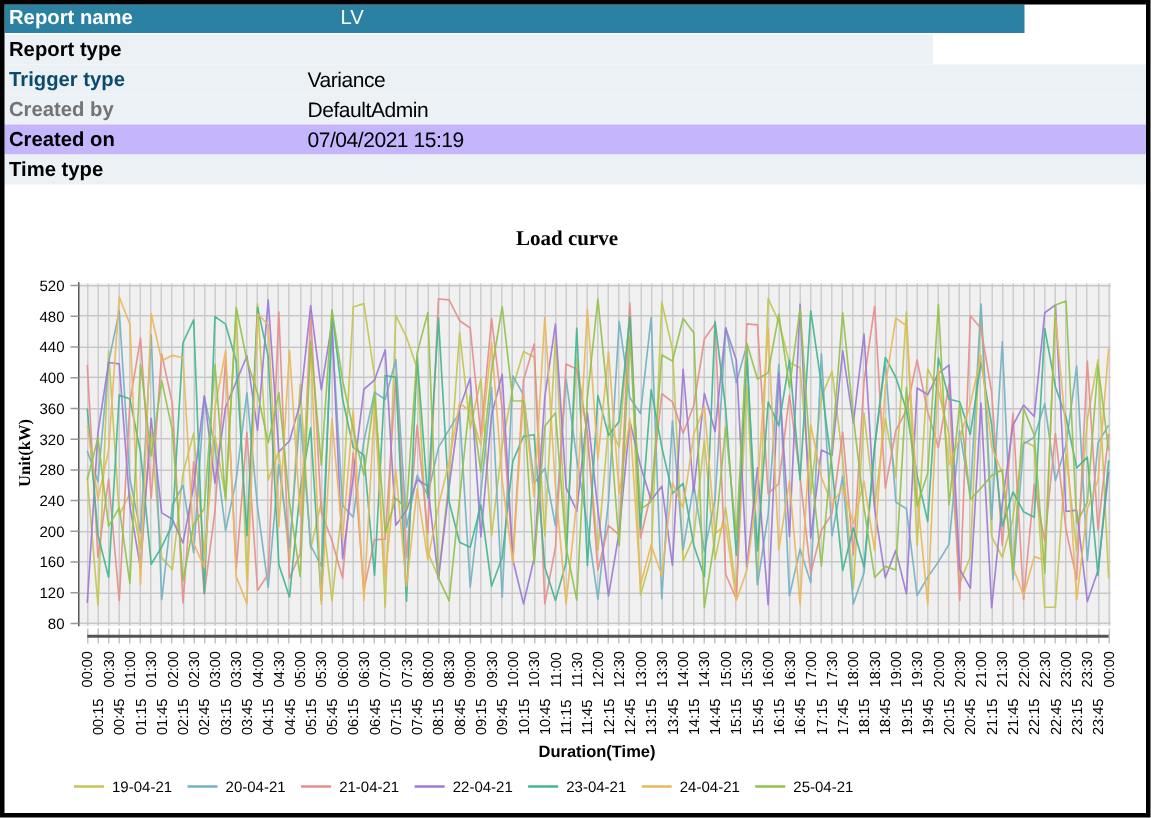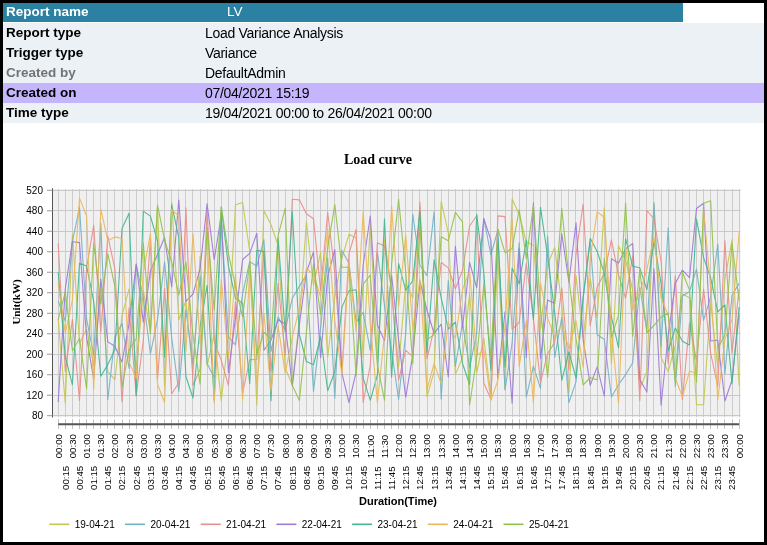--- a/index.html
+++ b/index.html
@@ -146,32 +146,30 @@
 <text x="377.5" y="528.3" font-family="Liberation Sans, sans-serif" font-size="10" fill="#000">23-04-21</text>
 <line x1="427.8" y1="524.3" x2="447.8" y2="524.3" stroke="#eab85d" stroke-width="1.6"></line>
 <text x="453.2" y="528.3" font-family="Liberation Sans, sans-serif" font-size="10" fill="#000">24-04-21</text>
 <line x1="503.5" y1="524.3" x2="523.5" y2="524.3" stroke="#92c24e" stroke-width="1.6"></line>
 <text x="528.9" y="528.3" font-family="Liberation Sans, sans-serif" font-size="10" fill="#000">25-04-21</text>
 </svg>
 <div style="position:absolute;left:3px;top:3px;width:680px;height:19px;background:#2a81a1;">
     <span style="position:absolute;left:3px;top:1px;font-weight:bold;font-size:13.5px;color:#fff;">Report name</span>
     <span style="position:absolute;left:202px;top:1px;font-weight:normal;font-size:13.5px;color:#fff;margin-left:22px;">LV</span>
   </div>
-<div style="position:absolute;left:3px;top:23px;width:761px;height:20px;background:#ecf1f5;">
+<div style="position:absolute;left:3px;top:23px;width:619px;height:20px;background:#ecf1f5;">
     <span style="position:absolute;left:3px;top:2px;font-weight:bold;font-size:13.5px;color:#000;">Report type</span>
-    <span style="position:absolute;left:202px;top:2px;font-size:14px;letter-spacing:-0.3px;color:#000;">Load Variance Analysis</span>
   </div>
 <div style="position:absolute;left:3px;top:43px;width:761px;height:20px;background:#ecf1f5;">
-    <span style="position:absolute;left:3px;top:2px;font-weight:bold;font-size:13.5px;color:#000000;">Trigger type</span>
+    <span style="position:absolute;left:3px;top:2px;font-weight:bold;font-size:13.5px;color:#0c4a6e;">Trigger type</span>
     <span style="position:absolute;left:202px;top:2px;font-size:14px;letter-spacing:-0.3px;color:#000;">Variance</span>
   </div>
 <div style="position:absolute;left:3px;top:63px;width:761px;height:20px;background:#ecf1f5;">
     <span style="position:absolute;left:3px;top:2px;font-weight:bold;font-size:13.5px;color:#737373;">Created by</span>
     <span style="position:absolute;left:202px;top:2px;font-size:14px;letter-spacing:-0.3px;color:#000;text-align:center;">DefaultAdmin</span>
   </div>
 <div style="position:absolute;left:3px;top:83px;width:761px;height:20px;background:#c4b5fd;">
     <span style="position:absolute;left:3px;top:2px;font-weight:bold;font-size:13.5px;color:#000;">Created on</span>
     <span style="position:absolute;left:202px;top:2px;font-size:14px;letter-spacing:-0.3px;color:#000;">07/04/2021 15:19</span>
   </div>
 <div style="position:absolute;left:3px;top:103px;width:761px;height:20px;background:#ecf1f5;">
     <span style="position:absolute;left:3px;top:2px;font-weight:bold;font-size:13.5px;color:#000;">Time type</span>
-    <span style="position:absolute;left:202px;top:2px;font-size:14px;letter-spacing:-0.3px;color:#000;">19/04/2021 00:00 to 26/04/2021 00:00</span>
   </div>
 
 </body></html>

